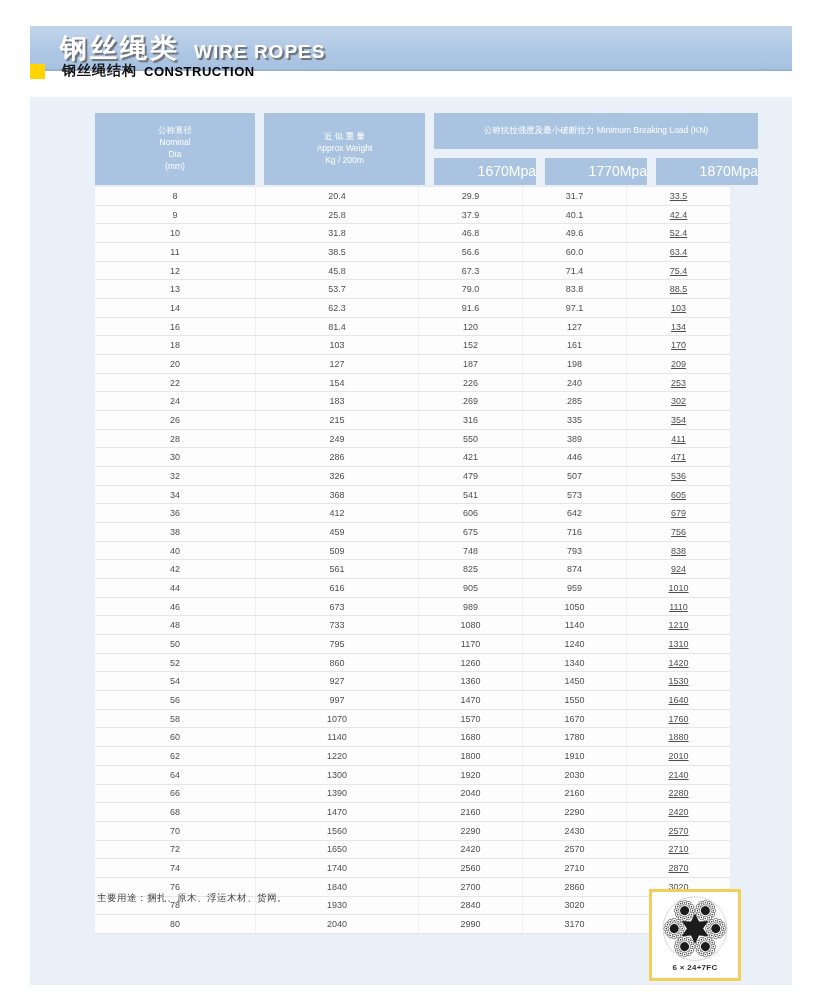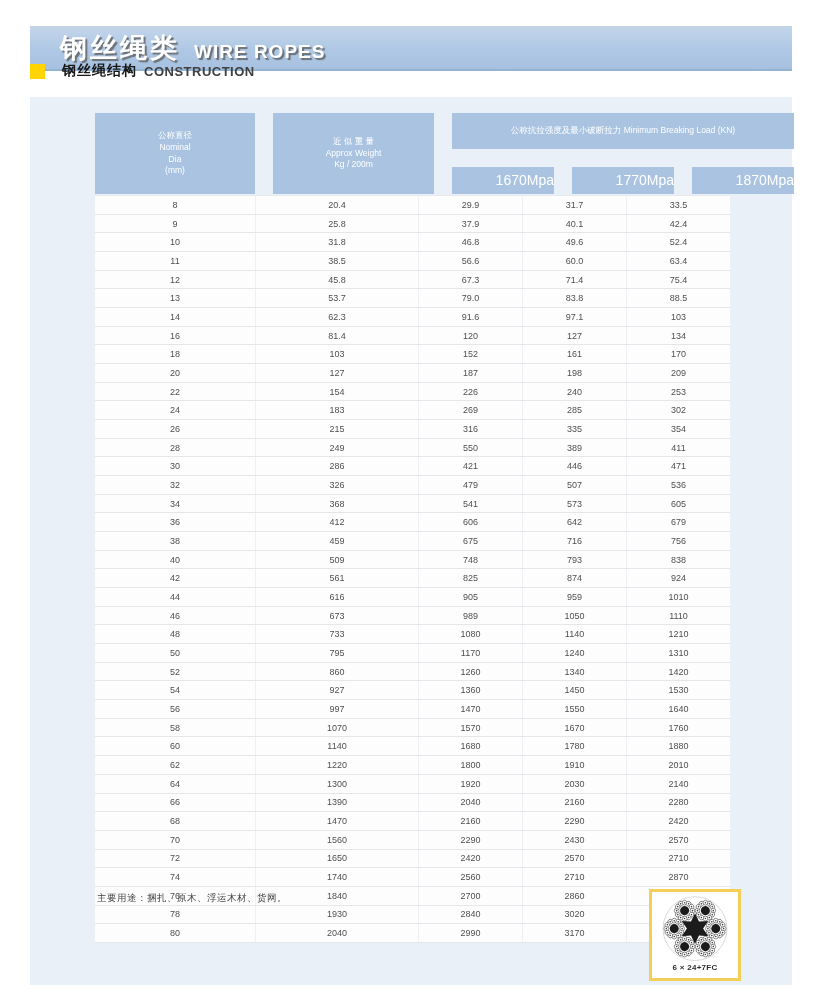--- a/index.html
+++ b/index.html
@@ -19,30 +19,30 @@
     text-shadow:2px 2px 1px rgba(90,90,90,.8);
   }
   .banner-en{
     font-size:19px;font-weight:bold;color:#fff;margin-left:14px;margin-top:8px;
     letter-spacing:1px;text-shadow:2px 2px 1px rgba(90,90,90,.8);
   }
   
   .section{position:absolute;left:30px;top:61px;height:20px;display:flex;align-items:center;}
   .bullet{width:15px;height:15px;background:#ffd400;margin-right:17px;}
   .section-cn{font-size:14px;font-weight:bold;color:#161616;letter-spacing:1px;}
-  .section-en{font-size:13px;font-weight:bold;color:#404040;margin-left:7px;letter-spacing:.5px;}
+  .section-en{font-size:13px;font-weight:bold;color:#000000;margin-left:7px;letter-spacing:.5px;}
   
   .panel{position:absolute;left:30px;top:97px;width:762px;height:888px;background:#e9f0f8;}
   
   .table{position:absolute;left:65px;top:16px;width:635px;}
   .thead{
     display:grid;
     grid-template-columns:160px 161px 102px 102px 102px;
     grid-template-rows:36px 27px;
-    gap:18px;
+    gap:9px;
   }
   .th{
     background:#a9c3e1;color:#ffffff;
     display:flex;flex-direction:column;align-items:center;justify-content:center;
     font-size:8.5px;line-height:1.4;text-align:center;
   }
   .th-dia{grid-row:1/3;}
   .th-weight{grid-row:1/3;}
   .th-group{grid-column:3/6;}
   .th-grade{font-size:14px;align-items:flex-end;}
@@ -50,21 +50,21 @@
   .trow{display:flex;height:17.68px;border-bottom:1px solid #e4e6ea;background:#fdfdfe;}
   .tcell{
     font-size:9px;color:#4f4f4f;box-sizing:border-box;
     display:flex;align-items:center;justify-content:center;
     border-right:1px solid #eef0f3;
   }
   .tcell.c0{width:161px;}
   .tcell.c1{width:163px;}
   .tcell.c2{width:104px;}
   .tcell.c3{width:104px;}
-  .tcell.c4{width:103px;border-right:none;}
+  .tcell.c4{width:103px;border-right:none;text-decoration:underline;}
   
   .usage{position:absolute;left:67px;top:795px;font-size:9.5px;color:#3f3f3f;letter-spacing:.5px;}
   
   .card{
     position:absolute;left:619px;top:792px;width:86px;height:86px;
     background:#ffffff;border:3px solid #f3cf5a;border-radius:0;
   }
   .card svg{display:block;margin:2px auto 0;}
   .card-label{text-align:center;font-size:8px;font-weight:bold;color:#2e2e2e;margin-top:-1px;letter-spacing:.3px;}
 </style>

